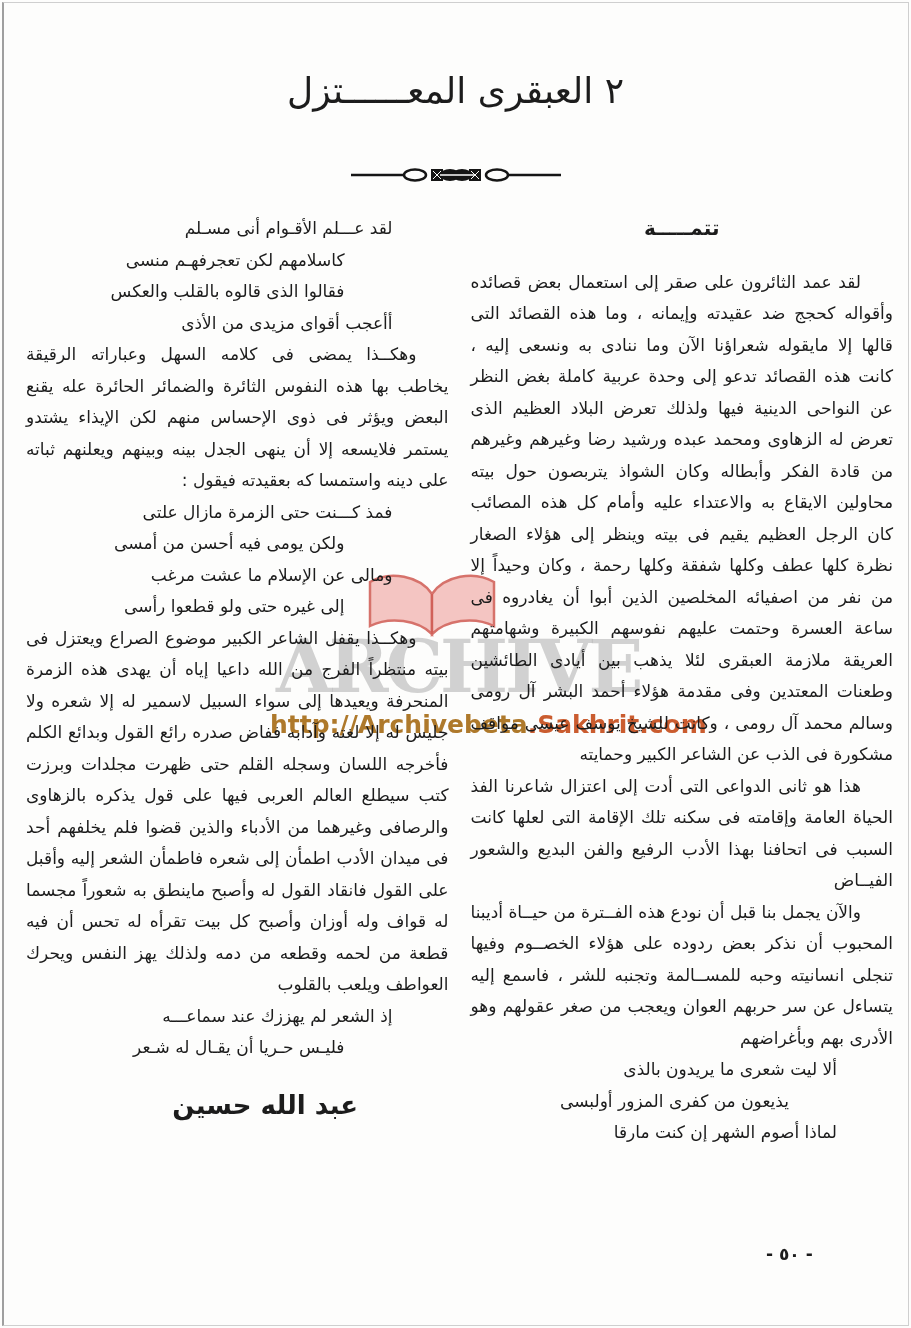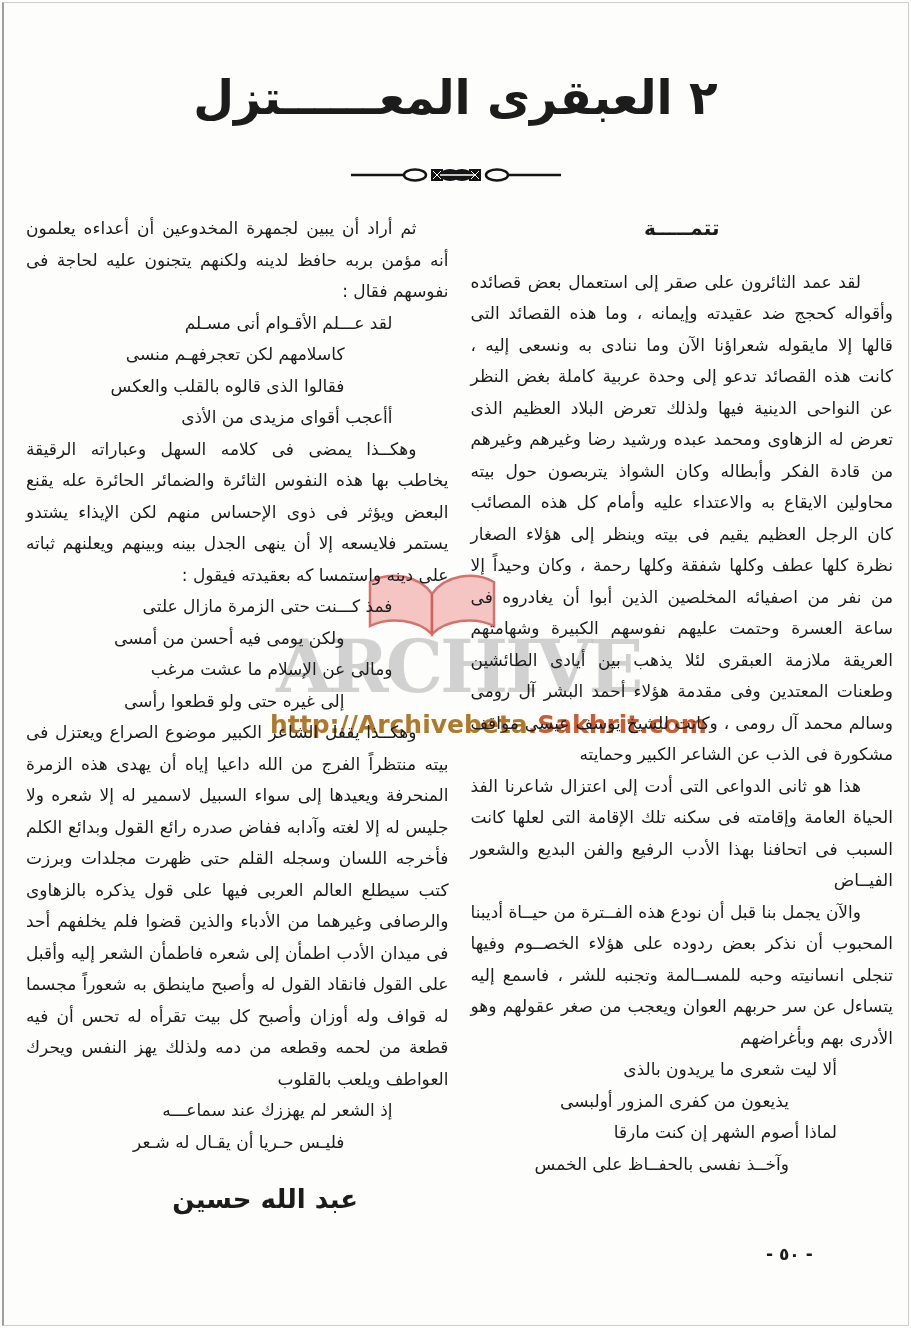--- a/index.html
+++ b/index.html
@@ -34,21 +34,21 @@
     font-size:25px;font-weight:bold;
     white-space:nowrap;opacity:0.85;
   }
   .wm-url .head{color:#a16207;}
   .wm-url .tail{color:#c2410c;}
   
   .content{position:absolute;inset:0;z-index:1;}
   .page-title{
     position:absolute;top:70px;left:0;width:100%;
     text-align:center;direction:rtl;
-    font-size:47px;font-weight:bold;
+    font-size:36px;font-weight:normal;
     letter-spacing:0.5px;
   }
   .ornament{position:absolute;top:164px;left:0;width:100%;text-align:center;}
   .columns{
     position:absolute;top:213px;left:0;right:0;
     display:flex;gap:22px;
     padding:0 18px 0 26px;
   }
   .col{
     width:424px;
@@ -113,21 +113,20 @@
         </g>
         <path d="M89,11 L123,11" stroke="#fdfdfc" stroke-width="1.5"></path>
         <path d="M82,7 L90,15 M90,7 L82,15 M120,7 L128,15 M128,7 L120,15" stroke="#fdfdfc" stroke-width="1"></path>
       </g>
     </svg>
   </div>
 
   <div class="columns">
 
     <div class="col">
-      <p>ثم أراد أن يبين لجمهرة المخدوعين  أن أعداءه  يعلمون أنه مؤمن  بربه حافظ  لدينه  ولكنهم  يتجنون عليه  لحاجة فى نفوسهم فقال :</p>
       <div class="verse-line">لقد عـــلم الأقـوام أنى مسـلم</div>
       <div class="verse-line alt">كاسلامهم لكن تعجرفهـم منسى</div>
       <div class="verse-line alt">فقالوا الذى قالوه بالقلب والعكس</div>
       <div class="verse-line">أأعجب أقواى مزيدى من الأذى</div>
       <p>وهكــذا يمضى فى كلامه السهل وعباراته الرقيقة يخاطب بها هذه النفوس الثائرة والضمائر الحائرة عله يقنع البعض ويؤثر فى ذوى الإحساس منهم لكن الإيذاء يشتدو يستمر فلايسعه إلا أن ينهى الجدل بينه وبينهم ويعلنهم ثباته على دينه واستمسا كه بعقيدته فيقول :</p>
       <div class="verse-line">فمذ كـــنت حتى الزمرة مازال علتى</div>
       <div class="verse-line alt">ولكن يومى  فيه أحسن من أمسى</div>
       <div class="verse-line">ومالى عن الإسلام ما عشت مرغب</div>
       <div class="verse-line alt">إلى غيره حتى ولو قطعوا رأسى</div>
       <p>وهكــذا يقفل الشاعر الكبير موضوع الصراع ويعتزل فى بيته منتظراً الفرج من الله داعيا إياه أن يهدى هذه الزمرة المنحرفة ويعيدها إلى سواء السبيل لاسمير له إلا شعره ولا جليس له إلا لغته وآدابه ففاض صدره رائع القول وبدائع الكلم فأخرجه اللسان وسجله القلم حتى ظهرت مجلدات وبرزت كتب سيطلع العالم العربى فيها على قول يذكره بالزهاوى والرصافى وغيرهما من الأدباء والذين قضوا فلم يخلفهم أحد فى ميدان الأدب اطمأن إلى شعره فاطمأن الشعر إليه وأقبل على القول فانقاد القول له وأصبح ماينطق به شعوراً مجسما له قواف وله أوزان وأصبح كل بيت تقرأه له تحس أن فيه قطعة من لحمه وقطعه من دمه ولذلك يهز النفس ويحرك العواطف ويلعب بالقلوب</p>
@@ -137,20 +136,19 @@
     </div>
 
     <div class="col">
       <div class="col-heading">تتمـــــة</div>
       <p>لقد عمد الثائرون على صقر إلى استعمال بعض قصائده وأقواله كحجج ضد عقيدته وإيمانه ، وما هذه القصائد التى قالها إلا مايقوله شعراؤنا الآن وما ننادى به ونسعى إليه ، كانت هذه القصائد تدعو إلى وحدة عربية كاملة بغض النظر عن النواحى الدينية فيها ولذلك تعرض البلاد العظيم الذى تعرض له الزهاوى ومحمد عبده ورشيد رضا وغيرهم وغيرهم من قادة الفكر وأبطاله وكان الشواذ يتربصون حول بيته محاولين الايقاع به والاعتداء عليه وأمام كل هذه المصائب كان الرجل العظيم يقيم فى بيته وينظر إلى هؤلاء الصغار نظرة كلها عطف وكلها شفقة وكلها رحمة ، وكان وحيداً إلا من نفر من اصفيائه المخلصين الذين أبوا أن يغادروه فى ساعة العسرة وحتمت عليهم نفوسهم الكبيرة وشهامتهم العريقة ملازمة العبقرى لئلا يذهب بين أيادى الطائشين وطعنات المعتدين وفى مقدمة هؤلاء أحمد البشر آل رومى وسالم محمد آل رومى ، وكانت للشيخ يوسف عيسى مواقف مشكورة فى الذب عن الشاعر الكبير وحمايته</p>
       <p>هذا هو ثانى الدواعى التى أدت إلى اعتزال شاعرنا الفذ الحياة العامة وإقامته فى سكنه تلك الإقامة التى لعلها كانت السبب فى اتحافنا بهذا الأدب الرفيع والفن البديع والشعور الفيــاض</p>
       <p>والآن يجمل بنا قبل أن نودع هذه الفــترة من حيــاة أديبنا المحبوب أن نذكر بعض ردوده على هؤلاء الخصــوم وفيها تنجلى انسانيته وحبه للمســالمة وتجنبه للشر ، فاسمع إليه يتساءل عن سر حربهم العوان ويعجب من صغر عقولهم وهو الأدرى بهم وبأغراضهم</p>
       <div class="verse-line">ألا ليت شعرى ما يريدون  بالذى</div>
       <div class="verse-line alt">يذيعون من كفرى المزور أولبسى</div>
       <div class="verse-line">لماذا أصوم الشهر  إن كنت مارقا</div>
-      <div class="verse-line alt">وآخــذ نفسى بالحفــاظ على الخمس</div>
     </div>
 
   </div>
 
   <div class="page-number">- ٥٠ -</div>
 
 </div>
 
 </body></html>

